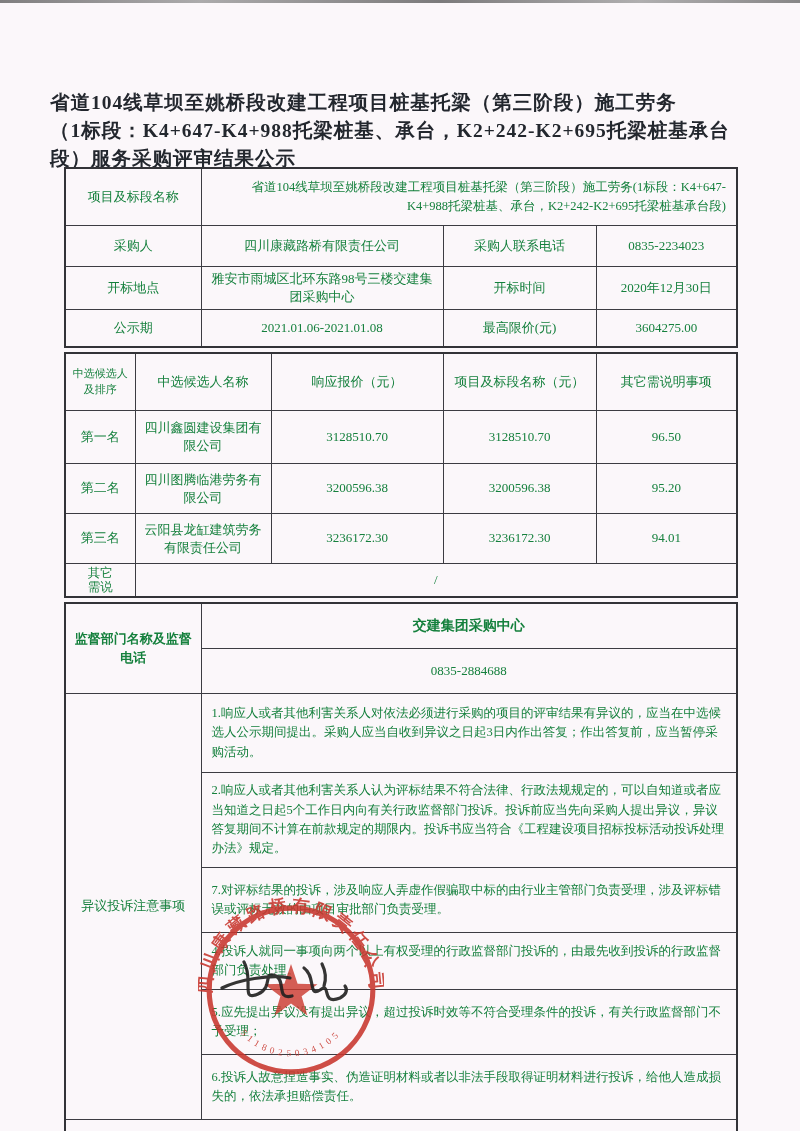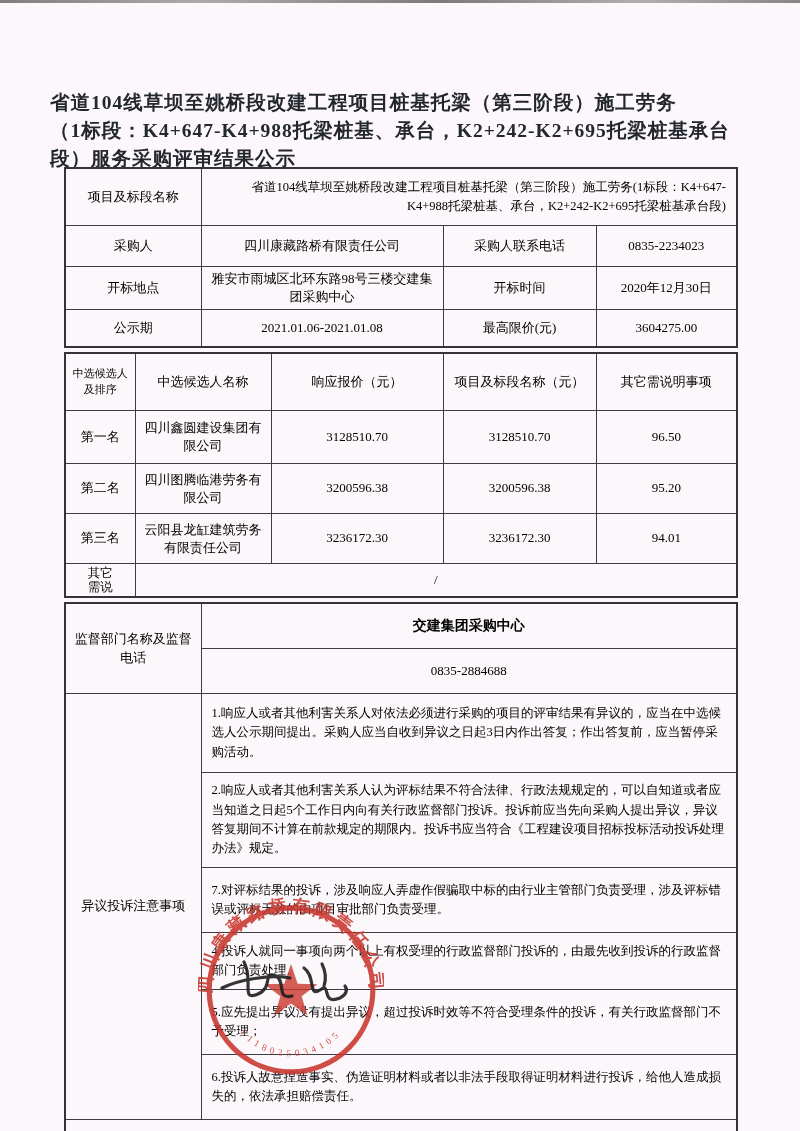--- a/index.html
+++ b/index.html
@@ -13,21 +13,21 @@
     background:linear-gradient(90deg,#4a4a4a,#8a8a8a 25%,#454545 55%,#909090 80%,#555);
     opacity:.7;}
   .doc-title{
     position:absolute;top:76px;left:50%;transform:translateX(-50%);
     width:700px;text-align:left;font-weight:bold;font-size:19.5px;
     line-height:28px;letter-spacing:1px;color:#23272e;
   }
   .doc-title span{display:block;}
   .sheet{position:absolute;left:64px;top:167px;width:672px;}
   table{border-collapse:collapse;table-layout:fixed;width:672px;
-    font-size:13px;color:#000000;}
+    font-size:13px;color:#15803d;}
   table + table{margin-top:4px;}
   td{border:1.6px solid #3c3c42;padding:3px 6px;vertical-align:middle;
     text-align:center;line-height:1.45;}
   table{border:2px solid #333338;}
   td.val-left{text-align:right;padding:5px 10px;font-size:12.5px;line-height:1.55;}
   td.para{text-align:left;padding:7px 10px;font-size:12.5px;line-height:1.55;}
   .clip-label{height:27px;overflow:hidden;line-height:14px;font-size:12.5px;}
   .sig-cell{text-align:left;padding-left:8px;font-size:13px;height:86px;}
   
   .seal-wrap{position:absolute;left:198px;top:897px;width:186px;height:186px;pointer-events:none;}
@@ -125,21 +125,21 @@
   </tbody>
     </table>
 
   <table>
     <colgroup>
         <col style="width:136px">
         <col style="width:536px">
       </colgroup>
     <tbody>
         <tr>
-      <td rowspan="2" style="font-weight:normal">监督部门名称及监督电话</td>
+      <td rowspan="2" style="font-weight:bold">监督部门名称及监督电话</td>
       <td style="height:38px;font-weight:bold;font-size:14px">交建集团采购中心</td>
     </tr>
     <tr>
       <td style="height:38px">0835-2884688</td>
     </tr>
     <tr>
       <td rowspan="6">异议投诉注意事项</td>
       <td class="para" style="height:64px">1.响应人或者其他利害关系人对依法必须进行采购的项目的评审结果有异议的，应当在中选候选人公示期间提出。采购人应当自收到异议之日起3日内作出答复；作出答复前，应当暂停采购活动。</td>
     </tr>
     <tr>

